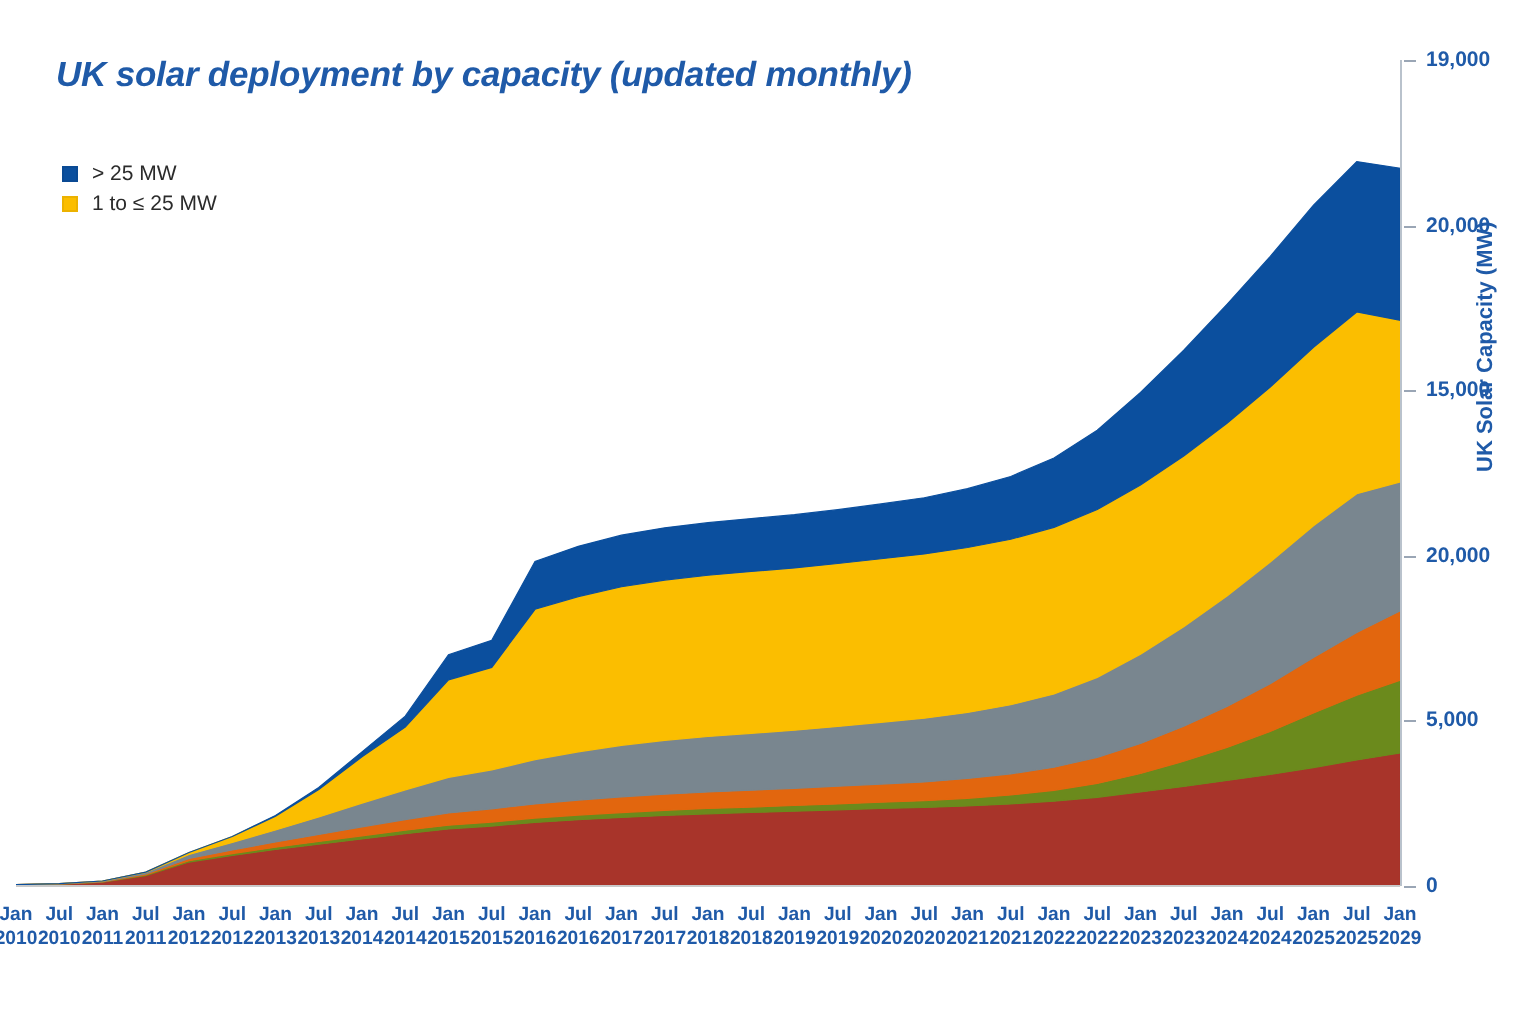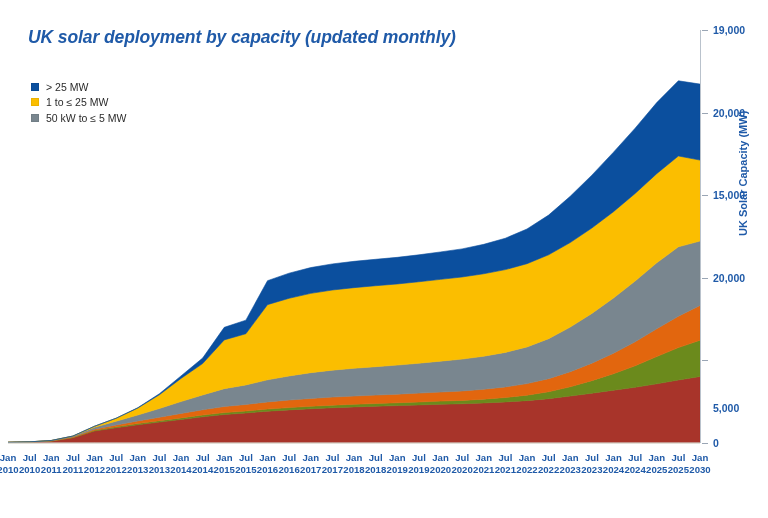--- a/index.html
+++ b/index.html
@@ -68,24 +68,20 @@
   <div id="chart-title">UK solar deployment by capacity (updated monthly)</div>
 
   <div id="legend">
       <div class="legend-row">
         <span class="legend-swatch" style="background: rgb(11, 79, 158);"></span>
         <span class="legend-label">&gt; 25 MW</span>
       </div>
       <div class="legend-row">
         <span class="legend-swatch" style="background: rgb(251, 190, 0);"></span>
         <span class="legend-label">1 to ≤ 25 MW</span>
-      </div>
-      <div class="legend-row">
-        <span class="legend-swatch" style="background: rgb(121, 134, 143);"></span>
-        <span class="legend-label">50 kW to ≤ 5 MW</span>
       </div>
     </div>
 
   <div id="plot">
     <svg id="plot-svg" width="694" height="425" viewBox="0 0 694 425">
         <path d="M 0.00 418.59 L 21.63 418.59 L 43.25 418.59 L 64.88 418.59 L 86.50 418.59 L 108.13 418.59 L 129.75 418.59 L 151.38 418.59 L 173.00 418.59 L 194.63 418.59 L 216.25 418.59 L 237.88 418.59 L 259.50 418.59 L 281.13 418.59 L 302.75 418.59 L 324.38 418.59 L 346.00 418.59 L 367.63 418.59 L 389.25 418.59 L 410.88 418.59 L 432.50 418.59 L 454.13 418.59 L 475.75 418.59 L 497.38 418.59 L 519.00 418.59 L 540.63 418.59 L 562.25 418.59 L 583.88 418.59 L 605.50 418.59 L 627.13 418.59 L 648.75 418.59 L 670.38 418.59 L 692.00 418.59 L 692.00 419.00 L 670.38 419.00 L 648.75 419.00 L 627.13 419.00 L 605.50 419.00 L 583.88 419.00 L 562.25 419.00 L 540.63 419.00 L 519.00 419.00 L 497.38 419.00 L 475.75 419.00 L 454.13 419.00 L 432.50 419.00 L 410.88 419.00 L 389.25 419.00 L 367.63 419.00 L 346.00 419.00 L 324.38 419.00 L 302.75 419.00 L 281.13 419.00 L 259.50 419.00 L 237.88 419.00 L 216.25 419.00 L 194.63 419.00 L 173.00 419.00 L 151.38 419.00 L 129.75 419.00 L 108.13 419.00 L 86.50 419.00 L 64.88 419.00 L 43.25 419.00 L 21.63 419.00 L 0.00 419.00 Z" fill="#FFFFCC" stroke="#FFFFCC" stroke-width="0.6"></path>
         <path d="M 0.00 418.42 L 21.63 418.09 L 43.25 417.10 L 64.88 413.80 L 86.50 407.02 L 108.13 403.72 L 129.75 400.75 L 151.38 398.10 L 173.00 395.46 L 194.63 392.82 L 216.25 390.50 L 237.88 389.02 L 259.50 387.20 L 281.13 385.88 L 302.75 384.72 L 324.38 383.73 L 346.00 382.90 L 367.63 382.24 L 389.25 381.58 L 410.88 380.92 L 432.50 380.26 L 454.13 379.76 L 475.75 378.94 L 497.38 377.95 L 519.00 376.63 L 540.63 374.64 L 562.25 372.00 L 583.88 369.19 L 605.50 366.22 L 627.13 363.25 L 648.75 359.78 L 670.38 355.98 L 692.00 352.51 L 692.00 418.59 L 670.38 418.59 L 648.75 418.59 L 627.13 418.59 L 605.50 418.59 L 583.88 418.59 L 562.25 418.59 L 540.63 418.59 L 519.00 418.59 L 497.38 418.59 L 475.75 418.59 L 454.13 418.59 L 432.50 418.59 L 410.88 418.59 L 389.25 418.59 L 367.63 418.59 L 346.00 418.59 L 324.38 418.59 L 302.75 418.59 L 281.13 418.59 L 259.50 418.59 L 237.88 418.59 L 216.25 418.59 L 194.63 418.59 L 173.00 418.59 L 151.38 418.59 L 129.75 418.59 L 108.13 418.59 L 86.50 418.59 L 64.88 418.59 L 43.25 418.59 L 21.63 418.59 L 0.00 418.59 Z" fill="#A8342A" stroke="#A8342A" stroke-width="0.6"></path>
         <path d="M 0.00 418.39 L 21.63 418.03 L 43.25 416.97 L 64.88 413.47 L 86.50 406.36 L 108.13 402.81 L 129.75 399.59 L 151.38 396.70 L 173.00 393.89 L 194.63 391.08 L 216.25 388.60 L 237.88 387.03 L 259.50 385.05 L 281.13 383.56 L 302.75 382.28 L 324.38 381.17 L 346.00 380.26 L 367.63 379.52 L 389.25 378.74 L 410.88 377.95 L 432.50 377.12 L 454.13 376.38 L 475.75 375.14 L 497.38 373.49 L 519.00 371.17 L 540.63 367.71 L 562.25 362.75 L 583.88 356.64 L 605.50 349.70 L 627.13 341.77 L 648.75 332.52 L 670.38 323.60 L 692.00 316.16 L 692.00 352.51 L 670.38 355.98 L 648.75 359.78 L 627.13 363.25 L 605.50 366.22 L 583.88 369.19 L 562.25 372.00 L 540.63 374.64 L 519.00 376.63 L 497.38 377.95 L 475.75 378.94 L 454.13 379.76 L 432.50 380.26 L 410.88 380.92 L 389.25 381.58 L 367.63 382.24 L 346.00 382.90 L 324.38 383.73 L 302.75 384.72 L 281.13 385.88 L 259.50 387.20 L 237.88 389.02 L 216.25 390.50 L 194.63 392.82 L 173.00 395.46 L 151.38 398.10 L 129.75 400.75 L 108.13 403.72 L 86.50 407.02 L 64.88 413.80 L 43.25 417.10 L 21.63 418.09 L 0.00 418.42 Z" fill="#6B8A1C" stroke="#6B8A1C" stroke-width="0.6"></path>
         <path d="M 0.00 418.34 L 21.63 417.93 L 43.25 416.77 L 64.88 412.97 L 86.50 405.21 L 108.13 400.99 L 129.75 396.95 L 151.38 393.23 L 173.00 389.43 L 194.63 385.79 L 216.25 382.49 L 237.88 380.43 L 259.50 377.95 L 281.13 376.05 L 302.75 374.43 L 324.38 373.07 L 346.00 372.00 L 367.63 371.09 L 389.25 370.15 L 410.88 369.11 L 432.50 368.04 L 454.13 366.96 L 475.75 365.23 L 497.38 362.91 L 519.00 359.61 L 540.63 354.65 L 562.25 347.72 L 583.88 339.13 L 605.50 329.21 L 627.13 317.81 L 648.75 304.76 L 670.38 292.21 L 692.00 281.47 L 692.00 316.16 L 670.38 323.60 L 648.75 332.52 L 627.13 341.77 L 605.50 349.70 L 583.88 356.64 L 562.25 362.75 L 540.63 367.71 L 519.00 371.17 L 497.38 373.49 L 475.75 375.14 L 454.13 376.38 L 432.50 377.12 L 410.88 377.95 L 389.25 378.74 L 367.63 379.52 L 346.00 380.26 L 324.38 381.17 L 302.75 382.28 L 281.13 383.56 L 259.50 385.05 L 237.88 387.03 L 216.25 388.60 L 194.63 391.08 L 173.00 393.89 L 151.38 396.70 L 129.75 399.59 L 108.13 402.81 L 86.50 406.36 L 64.88 413.47 L 43.25 416.97 L 21.63 418.03 L 0.00 418.39 Z" fill="#E2660E" stroke="#E2660E" stroke-width="0.6"></path>
         <path d="M 0.00 418.31 L 21.63 417.83 L 43.25 416.52 L 64.88 412.23 L 86.50 403.22 L 108.13 397.19 L 129.75 391.00 L 151.38 384.47 L 173.00 377.53 L 194.63 370.93 L 216.25 364.65 L 237.88 360.93 L 259.50 355.81 L 281.13 351.93 L 302.75 348.66 L 324.38 346.15 L 346.00 344.25 L 367.63 342.68 L 389.25 341.08 L 410.88 339.21 L 432.50 337.14 L 454.13 335.08 L 475.75 332.19 L 497.38 328.39 L 519.00 322.94 L 540.63 314.68 L 562.25 303.11 L 583.88 289.40 L 605.50 274.04 L 627.13 257.02 L 648.75 238.85 L 670.38 222.83 L 692.00 217.04 L 692.00 281.47 L 670.38 292.21 L 648.75 304.76 L 627.13 317.81 L 605.50 329.21 L 583.88 339.13 L 562.25 347.72 L 540.63 354.65 L 519.00 359.61 L 497.38 362.91 L 475.75 365.23 L 454.13 366.96 L 432.50 368.04 L 410.88 369.11 L 389.25 370.15 L 367.63 371.09 L 346.00 372.00 L 324.38 373.07 L 302.75 374.43 L 281.13 376.05 L 259.50 377.95 L 237.88 380.43 L 216.25 382.49 L 194.63 385.79 L 173.00 389.43 L 151.38 393.23 L 129.75 396.95 L 108.13 400.99 L 86.50 405.21 L 64.88 412.97 L 43.25 416.77 L 21.63 417.93 L 0.00 418.34 Z" fill="#79868F" stroke="#79868F" stroke-width="0.6"></path>
@@ -93,21 +89,21 @@
         <path d="M 0.00 418.31 L 21.63 417.83 L 43.25 416.49 L 64.88 412.06 L 86.50 402.23 L 108.13 394.22 L 129.75 383.73 L 151.38 369.77 L 173.00 351.93 L 194.63 334.09 L 216.25 303.36 L 237.88 296.17 L 259.50 256.69 L 281.13 249.17 L 302.75 243.59 L 324.38 239.92 L 346.00 237.36 L 367.63 235.30 L 389.25 233.36 L 410.88 230.84 L 432.50 227.95 L 454.13 224.89 L 475.75 220.35 L 497.38 214.23 L 519.00 204.98 L 540.63 191.11 L 562.25 172.27 L 583.88 151.13 L 605.50 128.17 L 627.13 104.21 L 648.75 78.61 L 670.38 56.80 L 692.00 60.10 L 692.00 136.09 L 670.38 131.97 L 648.75 149.64 L 627.13 169.47 L 605.50 187.64 L 583.88 203.99 L 562.25 218.53 L 540.63 230.75 L 519.00 239.68 L 497.38 245.62 L 475.75 249.75 L 454.13 252.97 L 432.50 255.37 L 410.88 257.76 L 389.25 259.96 L 367.63 261.73 L 346.00 263.63 L 324.38 266.02 L 302.75 269.36 L 281.13 274.28 L 259.50 280.64 L 237.88 309.72 L 216.25 315.92 L 194.63 339.54 L 173.00 354.41 L 151.38 370.76 L 129.75 384.06 L 108.13 394.22 L 86.50 402.23 L 64.88 412.06 L 43.25 416.49 L 21.63 417.83 L 0.00 418.31 Z" fill="#0B4F9E" stroke="#0B4F9E" stroke-width="0.6"></path>
         <line x1="0" x2="692" y1="419" y2="419" stroke="#c9c9c9" stroke-width="1"></line>
       </svg>
   </div>
 
   <div id="y-axis">
     <div id="y-axis-line"></div>
   <div class="y-tick-mark" style="top: 419px;"></div>
       <div class="y-tick-label" style="top: 419px;">0</div>
       <div class="y-tick-mark" style="top: 336.4px;"></div>
-      <div class="y-tick-label" style="top: 336.4px; margin-top: 48px;">5,000</div>
+      <div class="y-tick-label" style="top: 336.4px;">5,000</div>
       <div class="y-tick-mark" style="top: 253.8px;"></div>
       <div class="y-tick-label" style="top: 253.8px;">20,000</div>
       <div class="y-tick-mark" style="top: 171.2px;"></div>
       <div class="y-tick-label" style="top: 171.2px;">15,000</div>
       <div class="y-tick-mark" style="top: 88.6px;"></div>
       <div class="y-tick-label" style="top: 88.6px;">20,000</div>
       <div class="y-tick-mark" style="top: 6px;"></div>
       <div class="y-tick-label" style="top: 6px;">19,000</div>
     </div>
   <div id="y-axis-title">UK Solar Capacity (MW)</div>
@@ -236,17 +232,17 @@
       <div class="x-tick" style="left: 641.75px;">
         <span class="m">Jan</span>
         <span class="y">2025</span>
       </div>
       <div class="x-tick" style="left: 663.375px;">
         <span class="m">Jul</span>
         <span class="y">2025</span>
       </div>
       <div class="x-tick" style="left: 685px;">
         <span class="m">Jan</span>
-        <span class="y">2030</span>
+        <span class="y">2029</span>
       </div>
     </div>
 
 </div>
 
 </body></html>

